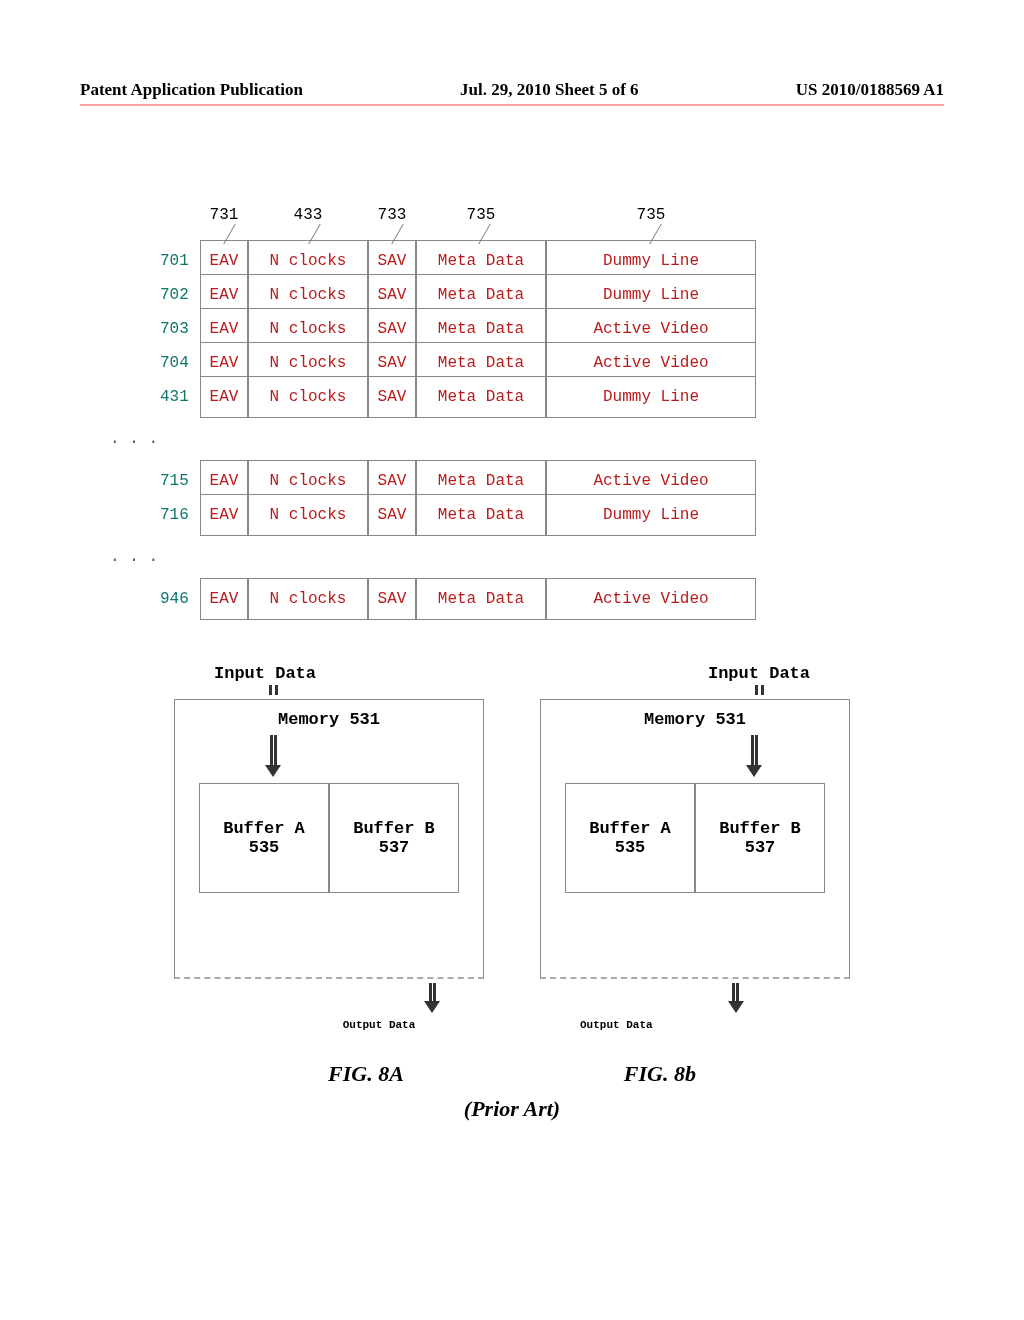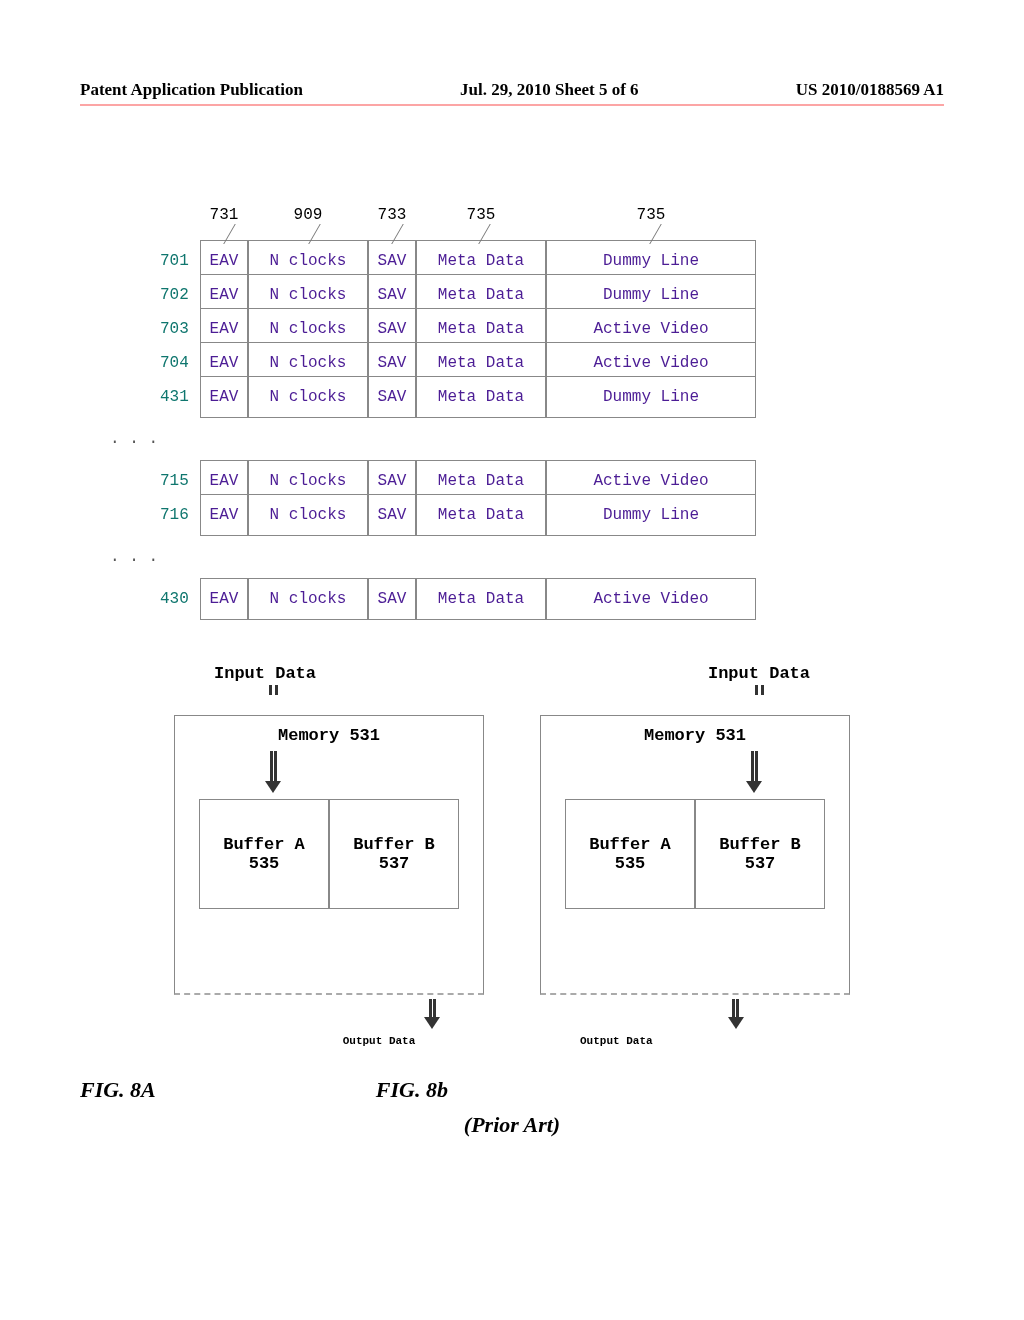--- a/index.html
+++ b/index.html
@@ -59,21 +59,21 @@
     color: #0f766e;
   }
   .cell {
     border: 1px solid #888;
     height: 42px;
     display: flex;
     align-items: center;
     justify-content: center;
     font-family: "Courier New", monospace;
     font-size: 16px;
-    color: #4c1d95;
+    color: #b91c1c;
     background: #fff;
   }
   .c-eav { width: 48px; }
   .c-nclk { width: 120px; }
   .c-sav { width: 48px; }
   .c-meta { width: 130px; }
   .c-last { width: 210px; }
   .ellipsis {
     font-family: "Courier New", monospace;
     font-size: 16px;
@@ -103,21 +103,21 @@
     font-weight: bold;
     font-size: 17px;
     text-align: center;
   }
   .input-label.left-align { text-align: left; padding-left: 40px;}
   .input-label.right-align { text-align: right; padding-right: 40px;}
   .mem-box {
     border: 1px solid #888;
     border-bottom: 2px dashed #aaa;
     height: 280px;
-    margin-top: 16px;
+    margin-top: 0;
     position: relative;
     padding-top: 10px;
   }
   .mem-title {
     font-family: "Courier New", monospace;
     font-weight: bold;
     font-size: 17px;
     text-align: center;
   }
   .arrow-down {
@@ -162,21 +162,21 @@
     font-size: 17px;
   }
   .output-label {
     font-family: "Courier New", monospace;
     font-weight: bold;
     font-size: 11px;
     margin-top: 0;
   }
   .fig8-caption-row {
     display: flex;
-    justify-content: flex-start;
+    justify-content: center;
     gap: 220px;
     margin-top: 30px;
   }
   .fig8-cap {
     font-family: "Times New Roman", serif;
     font-weight: bold;
     font-style: italic;
     font-size: 22px;
   }
   .prior-art {
@@ -198,21 +198,21 @@
     <span>US 2010/0188569 A1</span>
   </div>
 
   <div class="fig7">
     <div class="col-headers">
       <div class="col-h" style="width:48px">
         <span>731</span>
         <div style="position:absolute;left:60%;top:18px;width:14px;height:20px;border-left:1px solid #777;transform:skewX(-30deg);"></div>
       </div>
       <div class="col-h" style="width:120px">
-        <span>909</span>
+        <span>433</span>
         <div style="position:absolute;left:55%;top:18px;width:14px;height:20px;border-left:1px solid #777;transform:skewX(-30deg);"></div>
       </div>
       <div class="col-h" style="width:48px">
         <span>733</span>
         <div style="position:absolute;left:60%;top:18px;width:14px;height:20px;border-left:1px solid #777;transform:skewX(-30deg);"></div>
       </div>
       <div class="col-h" style="width:130px">
         <span>735</span>
         <div style="position:absolute;left:52%;top:18px;width:14px;height:20px;border-left:1px solid #777;transform:skewX(-30deg);"></div>
       </div>
@@ -283,21 +283,21 @@
         <div class="cell c-sav">SAV</div>
         <div class="cell c-meta">Meta Data</div>
         <div class="cell c-last">Dummy Line</div>
       </div>
     </div>
 
     <div class="ellipsis">. . .</div>
 
     <div class="tbl">
       <div class="row">
-        <div class="rownum">430</div>
+        <div class="rownum">946</div>
         <div class="cell c-eav">EAV</div>
         <div class="cell c-nclk">N clocks</div>
         <div class="cell c-sav">SAV</div>
         <div class="cell c-meta">Meta Data</div>
         <div class="cell c-last">Active Video</div>
       </div>
     </div>
   </div>
 
 

